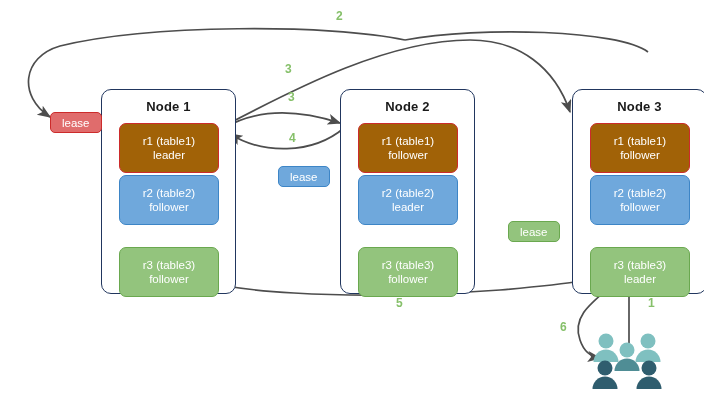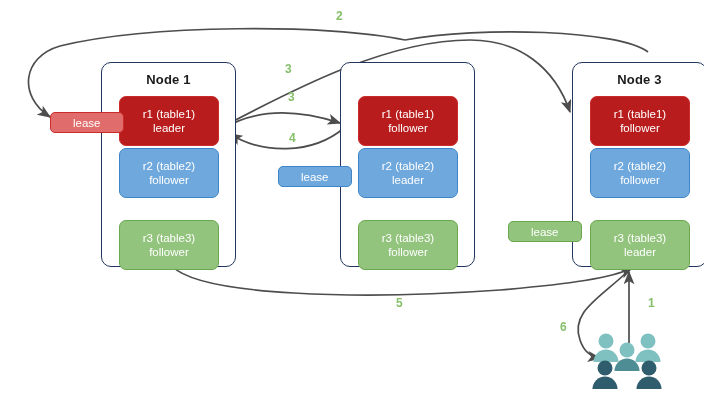--- a/index.html
+++ b/index.html
@@ -25,20 +25,21 @@
     height: 405px;
     pointer-events: none;
   }
   .node-box {
     position: absolute;
     box-sizing: border-box;
     border: 1.4px solid #21365e;
     border-radius: 10px;
     background: #ffffff;
     z-index: 2;
+    margin-top: 27px;
   }
   .node-title {
     position: absolute;
     left: 0;
     right: 0;
     top: 9px;
     text-align: center;
     font-size: 13px;
     font-weight: bold;
     color: #1a1a1a;
@@ -54,30 +55,30 @@
     display: flex;
     flex-direction: column;
     align-items: center;
     justify-content: center;
     color: #ffffff;
     font-size: 11.5px;
     line-height: 14px;
     text-align: center;
   }
   .replica span { display: block; }
-  .rep-r1 { background: #b91c1c; border: 1.4px solid #cc2b2b; top: 33px; }
+  .rep-r1 { background: #a16207; border: 1.4px solid #cc2b2b; top: 33px; }
   .rep-r2 { background: #6fa8dc; border: 1.4px solid #3d85c6; top: 85px; }
   .rep-r3 { background: #93c47d; border: 1.4px solid #6aa84f; top: 157px; align-items: center; }
 
   .lease {
     position: absolute;
     box-sizing: border-box;
     border-radius: 5px;
     height: 21px;
-    padding: 0 22px;
+    padding: 0 11px;
     display: flex;
     align-items: center;
     justify-content: center;
     color: #ffffff;
     font-size: 11.5px;
     z-index: 3;
   }
   .lease-red   { background: #e06c6c; border: 1.4px solid #cc2b2b; }
   .lease-blue  { background: #6fa8dc; border: 1.4px solid #3d85c6; }
   .lease-green { background: #93c47d; border: 1.4px solid #6aa84f; }
@@ -133,20 +134,21 @@
       <span>r2 (table2)</span>
       <span>follower</span>
     </div>
     <div class="replica rep-r3">
       <span>r3 (table3)</span>
       <span>follower</span>
     </div>
   </div>
 
   <div class="node-box" style="left:340px; top:62px; width:135px; height:205px;">
+    <div class="node-title">Node 2</div>
     <div class="replica rep-r1">
       <span>r1 (table1)</span>
       <span>follower</span>
     </div>
     <div class="replica rep-r2">
       <span>r2 (table2)</span>
       <span>leader</span>
     </div>
     <div class="replica rep-r3">
       <span>r3 (table3)</span>

